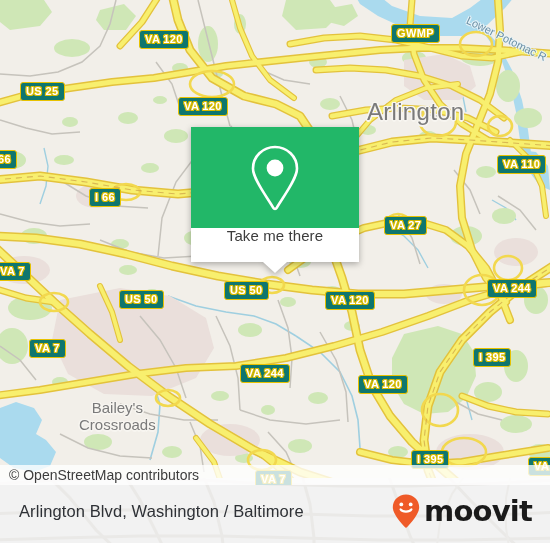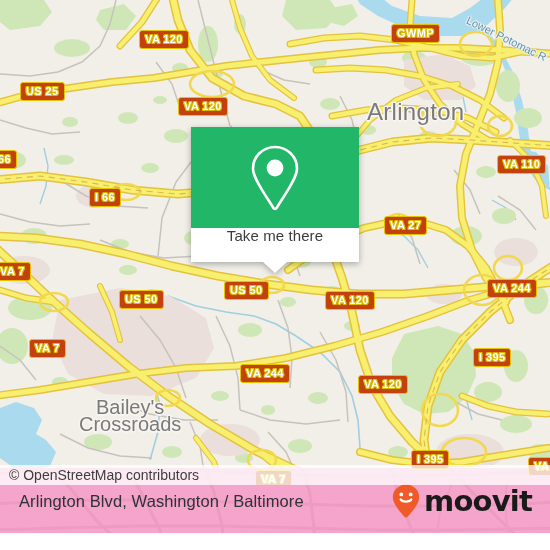--- a/index.html
+++ b/index.html
@@ -35,21 +35,21 @@
   #map-svg {
     position: absolute;
     left: 0;
     top: 0;
     display: block;
   }
 
   
   .shield {
     position: absolute;
-    background: #c2410c;
+    background: #0f766e;
     border: 1.5px solid #e8c200;
     border-radius: 3px;
     color: #ffffff;
     font-family: "Liberation Sans", sans-serif;
     font-size: 11px;
     font-weight: bold;
     letter-spacing: 0.4px;
     line-height: 14px;
     padding: 1px 5px 2px 5px;
     white-space: nowrap;
@@ -73,21 +73,21 @@
       -1px -1px #f7f5f0, 1px -1px #f7f5f0, -1px 1px #f7f5f0, 1px 1px #f7f5f0;
     z-index: 5;
     pointer-events: none;
   }
   .place-city {
     font-size: 24px;
     line-height: 24px;
     letter-spacing: 0.3px;
   }
   .place-town {
-    font-size: 20px;
+    font-size: 15px;
     line-height: 17px;
   }
   .place-water {
     color: #6a8fa5;
     font-size: 11px;
     font-style: normal;
     text-shadow:
       -1.2px 0 #eaf4f8, 1.2px 0 #eaf4f8, 0 -1.2px #eaf4f8, 0 1.2px #eaf4f8;
   }
 
@@ -153,24 +153,24 @@
     font-family: "Liberation Sans", sans-serif;
     font-size: 14px;
     line-height: 14px;
     padding-left: 9px;
   }
 
   
   #footer {
     position: absolute;
     left: 0;
-    top: 468px;
+    top: 478px;
     width: 550px;
     height: 65px;
-    background: #ec4899;
+    background: #e5e5e5;
     overflow: hidden;
   }
   #footer-watermark {
     position: absolute;
     left: 0;
     top: 0;
     width: 550px;
     height: 65px;
     opacity: 0.5;
   }

